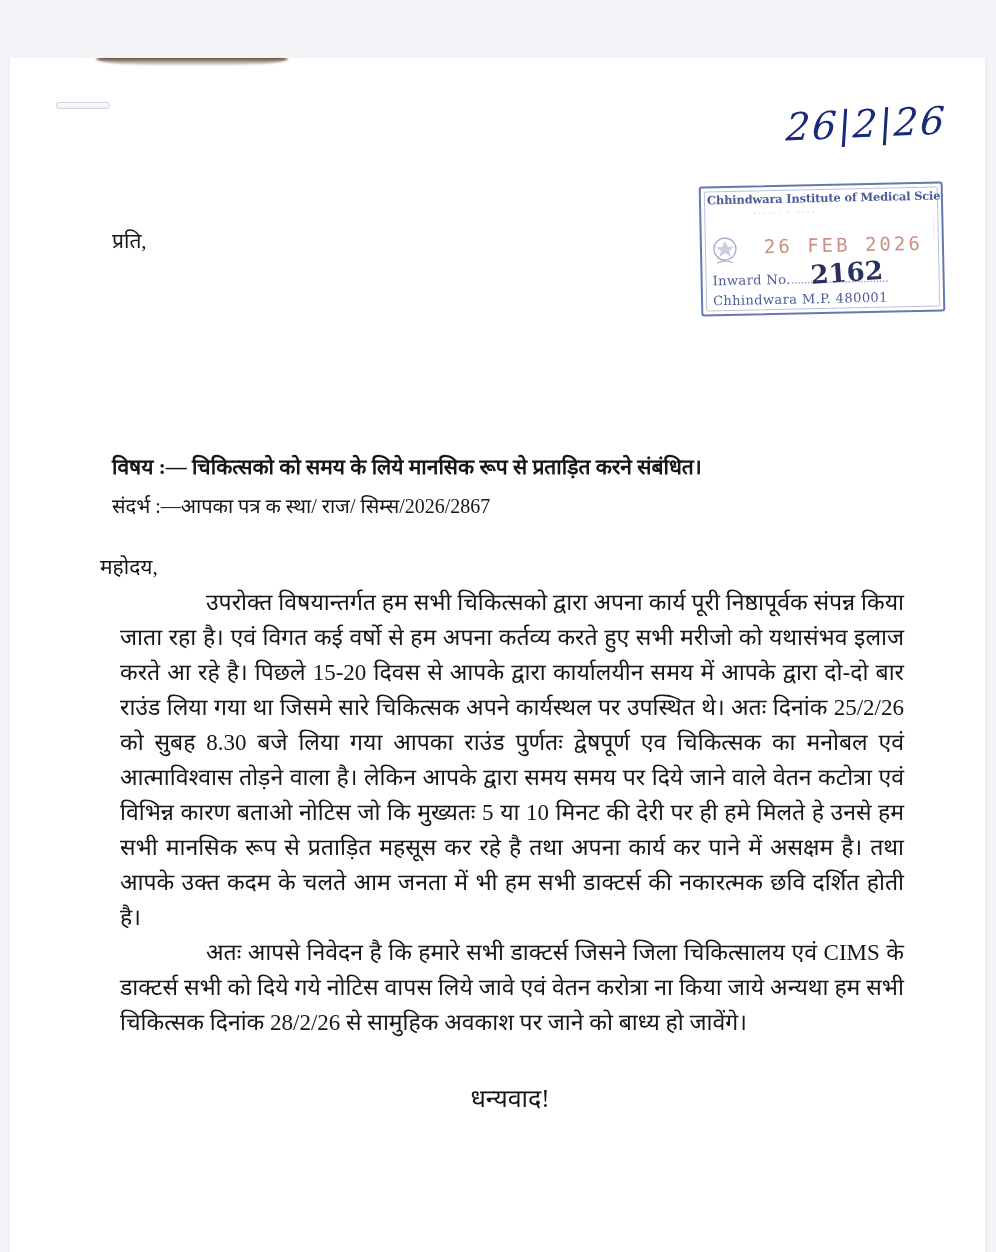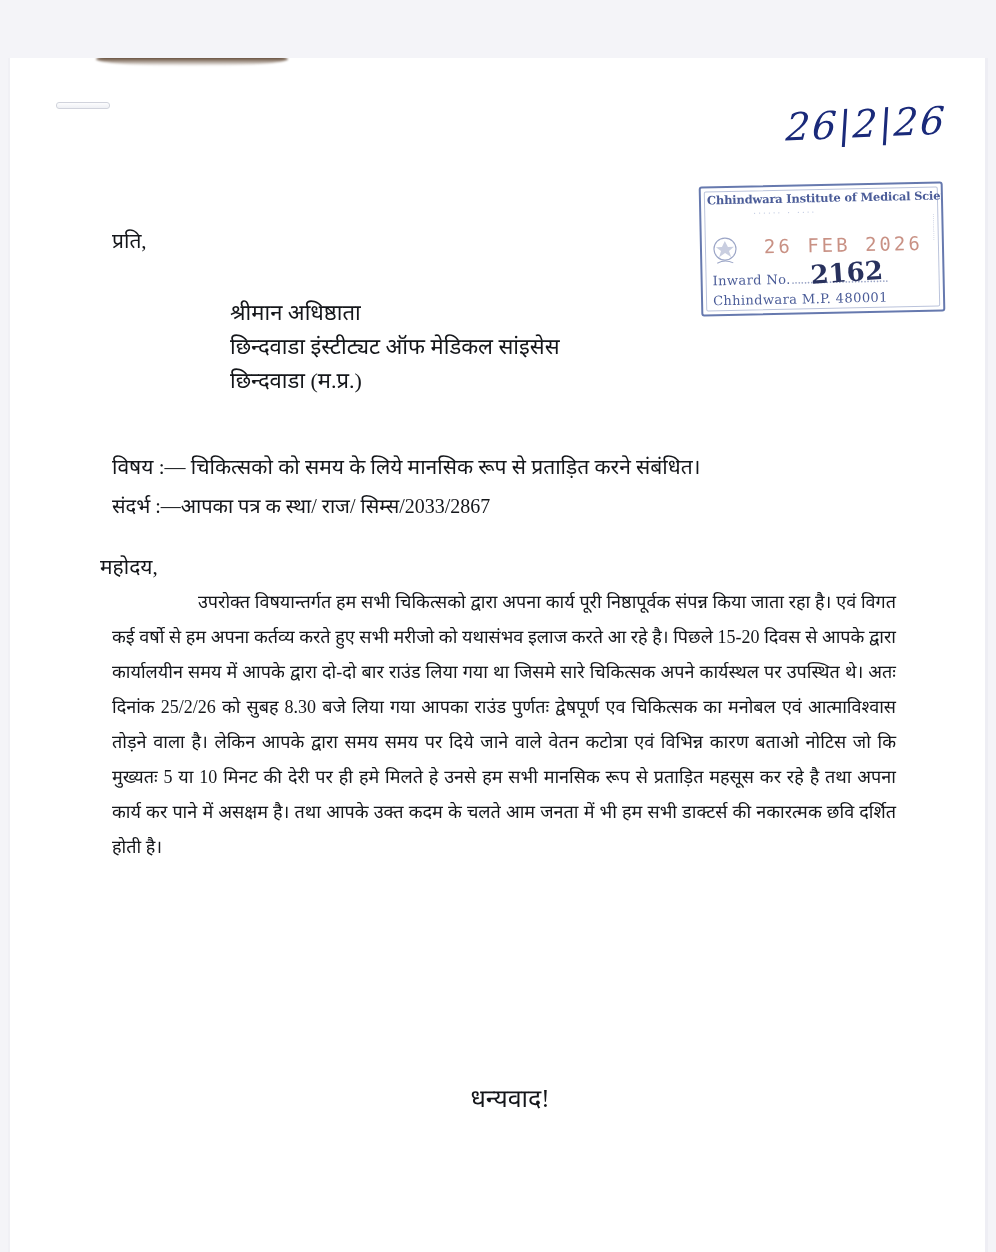--- a/index.html
+++ b/index.html
@@ -193,33 +193,33 @@
     position: absolute;
     left: 222px;
     top: 238px;
     font-family: "Liberation Serif", "DejaVu Serif", serif;
     color: #14161a;
     font-size: 22px;
     line-height: 1.55;
   }
   #addressee-block div { white-space: nowrap; }
 
-  #subject-line   { left: 104px; top: 394px; font-size: 21px; white-space: nowrap; }
+  #subject-line   { left: 104px; top: 394px; font-size: 21px; white-space: nowrap; font-weight: bold; }
   #reference-line { left: 104px; top: 434px; font-size: 20px; white-space: nowrap; }
 
   #salutation { left: 92px; top: 494px; font-size: 21px; }
 
   #body-paragraphs {
     position: absolute;
-    left: 104px;
+    left: 112px;
     top: 527px;
     width: 784px;
     color: #14161a;
     font-family: "Liberation Serif", "DejaVu Serif", serif;
-    font-size: 18px;
+    font-size: 23px;
     line-height: 35px;
     text-align: justify;
     text-justify: inter-word;
   }
   #body-paragraphs p { margin: 0; }
   #body-paragraphs p.indented { text-indent: 86px; }
 
   #closing {
     position: absolute;
     left: 12px;
@@ -286,32 +286,28 @@
 
       <div class="stamp-inward-no">2162</div>
 
       <div class="stamp-city">Chhindwara M.P. 480001</div>
 
       <div class="stamp-side-text">··············</div>
     </div>
 
     <div class="doc-text" id="to-label">प्रति,</div>
 
-    <div id="addressee-block">
-      <div>श्रीमान अधिष्ठाता</div>
-      <div>छिन्दवाडा इंस्टीट्यट ऑफ मेडिकल सांइसेस</div>
-      <div>छिन्दवाडा (म.प्र.)</div>
-    </div>
 
     <div class="doc-text" id="subject-line">विषय :— चिकित्सको को समय के लिये मानसिक रूप से प्रताड़ित करने संबंधित।</div>
 
-    <div class="doc-text" id="reference-line">संदर्भ :—आपका पत्र क स्था/ राज/ सिम्स/2033/2867</div>
+    <div class="doc-text" id="reference-line">संदर्भ :—आपका पत्र क स्था/ राज/ सिम्स/2026/2867</div>
 
     <div class="doc-text" id="salutation">महोदय,</div>
 
     <div id="body-paragraphs">
       <p class="indented">उपरोक्त विषयान्तर्गत हम सभी चिकित्सको द्वारा अपना कार्य पूरी निष्ठापूर्वक संपन्न किया जाता रहा है। एवं विगत कई वर्षो से हम अपना कर्तव्य करते हुए सभी मरीजो को यथासंभव इलाज करते आ रहे है। पिछले 15-20 दिवस से आपके द्वारा कार्यालयीन समय में आपके द्वारा दो-दो बार राउंड लिया गया था जिसमे सारे चिकित्सक अपने कार्यस्थल पर उपस्थित थे। अतः दिनांक 25/2/26 को सुबह 8.30 बजे लिया गया आपका राउंड पुर्णतः द्वेषपूर्ण एव चिकित्सक का मनोबल एवं आत्माविश्वास तोड़ने वाला है। लेकिन आपके द्वारा समय समय पर दिये जाने वाले वेतन कटोत्रा एवं विभिन्न कारण बताओ नोटिस जो कि मुख्यतः 5 या 10 मिनट की देरी पर ही हमे मिलते हे उनसे हम सभी मानसिक रूप से प्रताड़ित महसूस कर रहे है तथा अपना कार्य कर पाने में असक्षम है। तथा आपके उक्त कदम के चलते आम जनता में भी हम सभी डाक्टर्स की नकारत्मक छवि दर्शित होती है।</p>
+      <p class="indented">अतः आपसे निवेदन है कि हमारे सभी डाक्टर्स जिसने जिला चिकित्सालय एवं CIMS के डाक्टर्स सभी को दिये गये नोटिस वापस लिये जावे एवं वेतन करोत्रा ना किया जाये अन्यथा हम सभी चिकित्सक दिनांक 28/2/26 से सामुहिक अवकाश पर जाने को बाध्य हो जावेंगे।</p>
     </div>
 
     <div id="closing">धन्यवाद!</div>
 
   </div>
 </div>
 
 </body></html>

